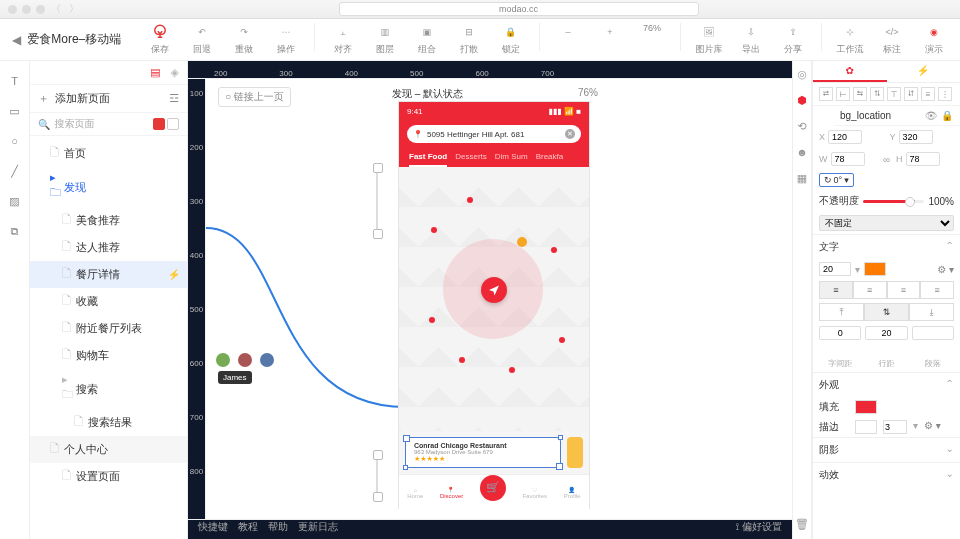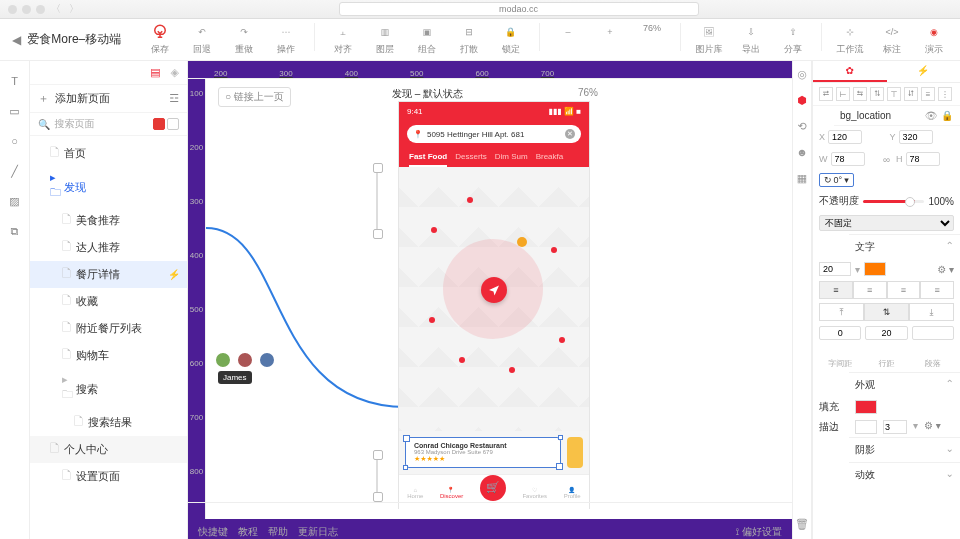--- a/index.html
+++ b/index.html
@@ -25,21 +25,21 @@
   .side-search .mini { width:12px; height:12px; border:1px solid #ccc; border-radius:2px;}
   .side-search .mini.active { background:#e53935; border-color:#e53935;}
   .tree { padding:4px 0; font-size:11px;}
   .tree-item { display:flex; align-items:center; padding:4px 6px; gap:4px; cursor:pointer;}
   .tree-item .pg { width:10px;color:#bbb;}
   .tree-item.blue { color:#2563eb;}
   .tree-item.folder .pg{color:#2563eb;}
   .tree-item.sel { background:#e8f0fe; position:relative;}
   .tree-item.sel::after { content:"⚡"; position:absolute; right:6px; color:#2563eb; font-size:10px;}
   .tree-item.bg { background:#f6f6f6;}
-  .canvas { position:absolute; top:61px; left:188px; right:168px; bottom:0; background:#4c1d95;text-decoration:underline;}
+  .canvas { position:absolute; top:61px; left:188px; right:168px; bottom:0; background:#0f172a;}
   .ruler-h { height:18px; border-bottom:1px solid #eee; display:flex; font-size:8px; color:#bbb; padding-left:26px; gap:52px; align-items:flex-end;}
   .ruler-v { position:absolute; top:18px; left:0; width:18px; bottom:20px; border-right:1px solid #eee; display:flex; flex-direction:column; font-size:8px; color:#bbb; padding-top:10px; gap:45px; align-items:center;}
   .canvas-body { position:absolute; top:18px; left:18px; right:0; bottom:20px; background:#fff;}
   .link-prev { position:absolute; top:8px; left:12px; font-size:10px; color:#888; border:1px solid #ddd; border-radius:3px; padding:2px 6px; background:#fff;}
   .page-label { position:absolute; top:8px; left:186px; font-size:10px;}
   .zoom-lbl { position:absolute; top:8px; left:372px; font-size:10px; color:#888;}
   .slider { position:absolute; top:88px; left:170px; width:2px; height:68px; background:#ddd;}
   .slider::before{content:"";position:absolute;top:-4px;left:-3px;width:8px;height:8px;border:1px solid #bbb;background:#fff;border-radius:2px;}
   .slider::after{content:"";position:absolute;bottom:-4px;left:-3px;width:8px;height:8px;border:1px solid #bbb;background:#fff;border-radius:2px;}
   .slider2 { position:absolute; top:375px; left:170px; width:2px; height:44px; background:#ddd;}
@@ -68,21 +68,21 @@
   .card .stars { color:#ffa500; font-size:7px;}
   .card2 { width:16px; background:#f8c146; border-radius:4px;}
   .navbar { height:36px; background:#fff; border-top:1px solid #eee; display:flex; justify-content:space-around; align-items:center;}
   .nav-item { display:flex; flex-direction:column; align-items:center; font-size:6px; color:#bbb;}
   .nav-item.active { color:#ee2737;}
   .nav-cart { width:26px;height:26px;background:#ee2737;border-radius:50%;color:#fff;display:flex;align-items:center;justify-content:center;margin-top:-10px;}
   .avatars { position:absolute; top:272px; left:8px; display:flex; gap:4px;align-items:flex-end;}
   .avatars .av { width:18px; height:18px; border-radius:50%; background:#888; border:2px solid #fff;}
   .avatars .tip { position:absolute; top:20px; left:4px; background:#333; color:#fff; font-size:8px; padding:2px 5px; border-radius:3px;}
   .link-curve { position:absolute; top:146px; left:0; width:200px; height:186px; pointer-events:none;}
-  .canvas-footer { position:absolute; bottom:0; left:0; right:0; height:37px; border-top:1px solid #eee; display:flex; align-items:flex-end; gap:10px; padding:0 10px; font-size:10px; color:#aaa;}
+  .canvas-footer { position:absolute; bottom:0; left:0; right:0; height:20px; border-top:1px solid #eee; display:flex; align-items:flex-start; gap:10px; padding:0 10px; font-size:10px; color:#aaa;}
   .canvas-footer .rt { margin-left:auto;}
   .right-rail { position:absolute; top:61px; right:148px; width:20px; height:478px; border-left:1px solid #eee; border-right:1px solid #eee; background:#fff; display:flex; flex-direction:column; align-items:center; gap:12px; padding-top:6px;}
   .right-rail .ico{width:14px;height:14px;display:flex;align-items:center;justify-content:center;color:#999;}
   .right-rail .ico.red{color:#ee2737;}
   .right-rail .trash{margin-top:auto;margin-bottom:8px;color:#999;}
   .inspector { position:absolute; top:61px; right:0; width:148px; height:478px; border-left:1px solid #eee; font-size:10px;}
   .insp-tabs { display:flex; border-bottom:1px solid #eee;}
   .insp-tabs .it { flex:1; text-align:center; padding:4px 0;}
   .insp-tabs .it.active { border-bottom:2px solid #ee2737; color:#ee2737;}
   .align-row { display:flex; gap:3px; padding:4px 6px; border-bottom:1px solid #f3f3f3;}
@@ -93,21 +93,21 @@
   .fld { display:flex; align-items:center; gap:3px; flex:1;}
   .fld .lbl { color:#aaa; font-size:9px;}
   .fld input { width:34px; border:1px solid #ddd; font-size:9px; padding:1px 3px; border-radius:2px;}
   .rot-row { padding:3px 6px; display:flex;}
   .rot-row .rot{border:1px solid #4a7dd6;border-radius:2px;padding:1px 4px;font-size:9px;display:flex;align-items:center;gap:2px;}
   .op-row{display:flex;align-items:center;padding:4px 6px;gap:4px;}
   .op-row .track{flex:1;height:3px;background:linear-gradient(to right,#ee2737 85%,#eee 85%);border-radius:2px;position:relative;}
   .op-row .track::after{content:"";position:absolute;right:15%;top:-3px;width:8px;height:8px;border:1px solid #ccc;background:#fff;border-radius:50%;}
   .sel-row{padding:3px 6px;}
   .sel-row select{width:100%;border:1px solid #ddd;font-size:9px;padding:1px;border-radius:2px;}
-  .section-h { display:flex; justify-content:space-between; padding:5px 6px; font-size:10px; border-top:1px solid #f0f0f0;margin-left:36px;}
+  .section-h { display:flex; justify-content:space-between; padding:5px 6px; font-size:10px; border-top:1px solid #f0f0f0;}
   .section-h .chev{color:#aaa;}
   .text-ctl{padding:3px 6px;display:flex;gap:4px;align-items:center;}
   .swatch{width:22px;height:14px;background:#ff7a00;border:1px solid #ddd;}
   .swatch.red{background:#ee2737;}
   .swatch.wht{background:#fff;}
   .align-btns{display:flex;padding:2px 6px;gap:0;}
   .align-btns .ab{flex:1;border:1px solid #ddd;height:18px;display:flex;align-items:center;justify-content:center;font-size:9px;color:#888;}
   .align-btns .ab.active{background:#f0f0f0;color:#333;}
   .num-flds{display:flex;padding:3px 6px;gap:4px;}
   .num-flds .nf{flex:1;display:flex;flex-direction:column;align-items:center;gap:2px;}

